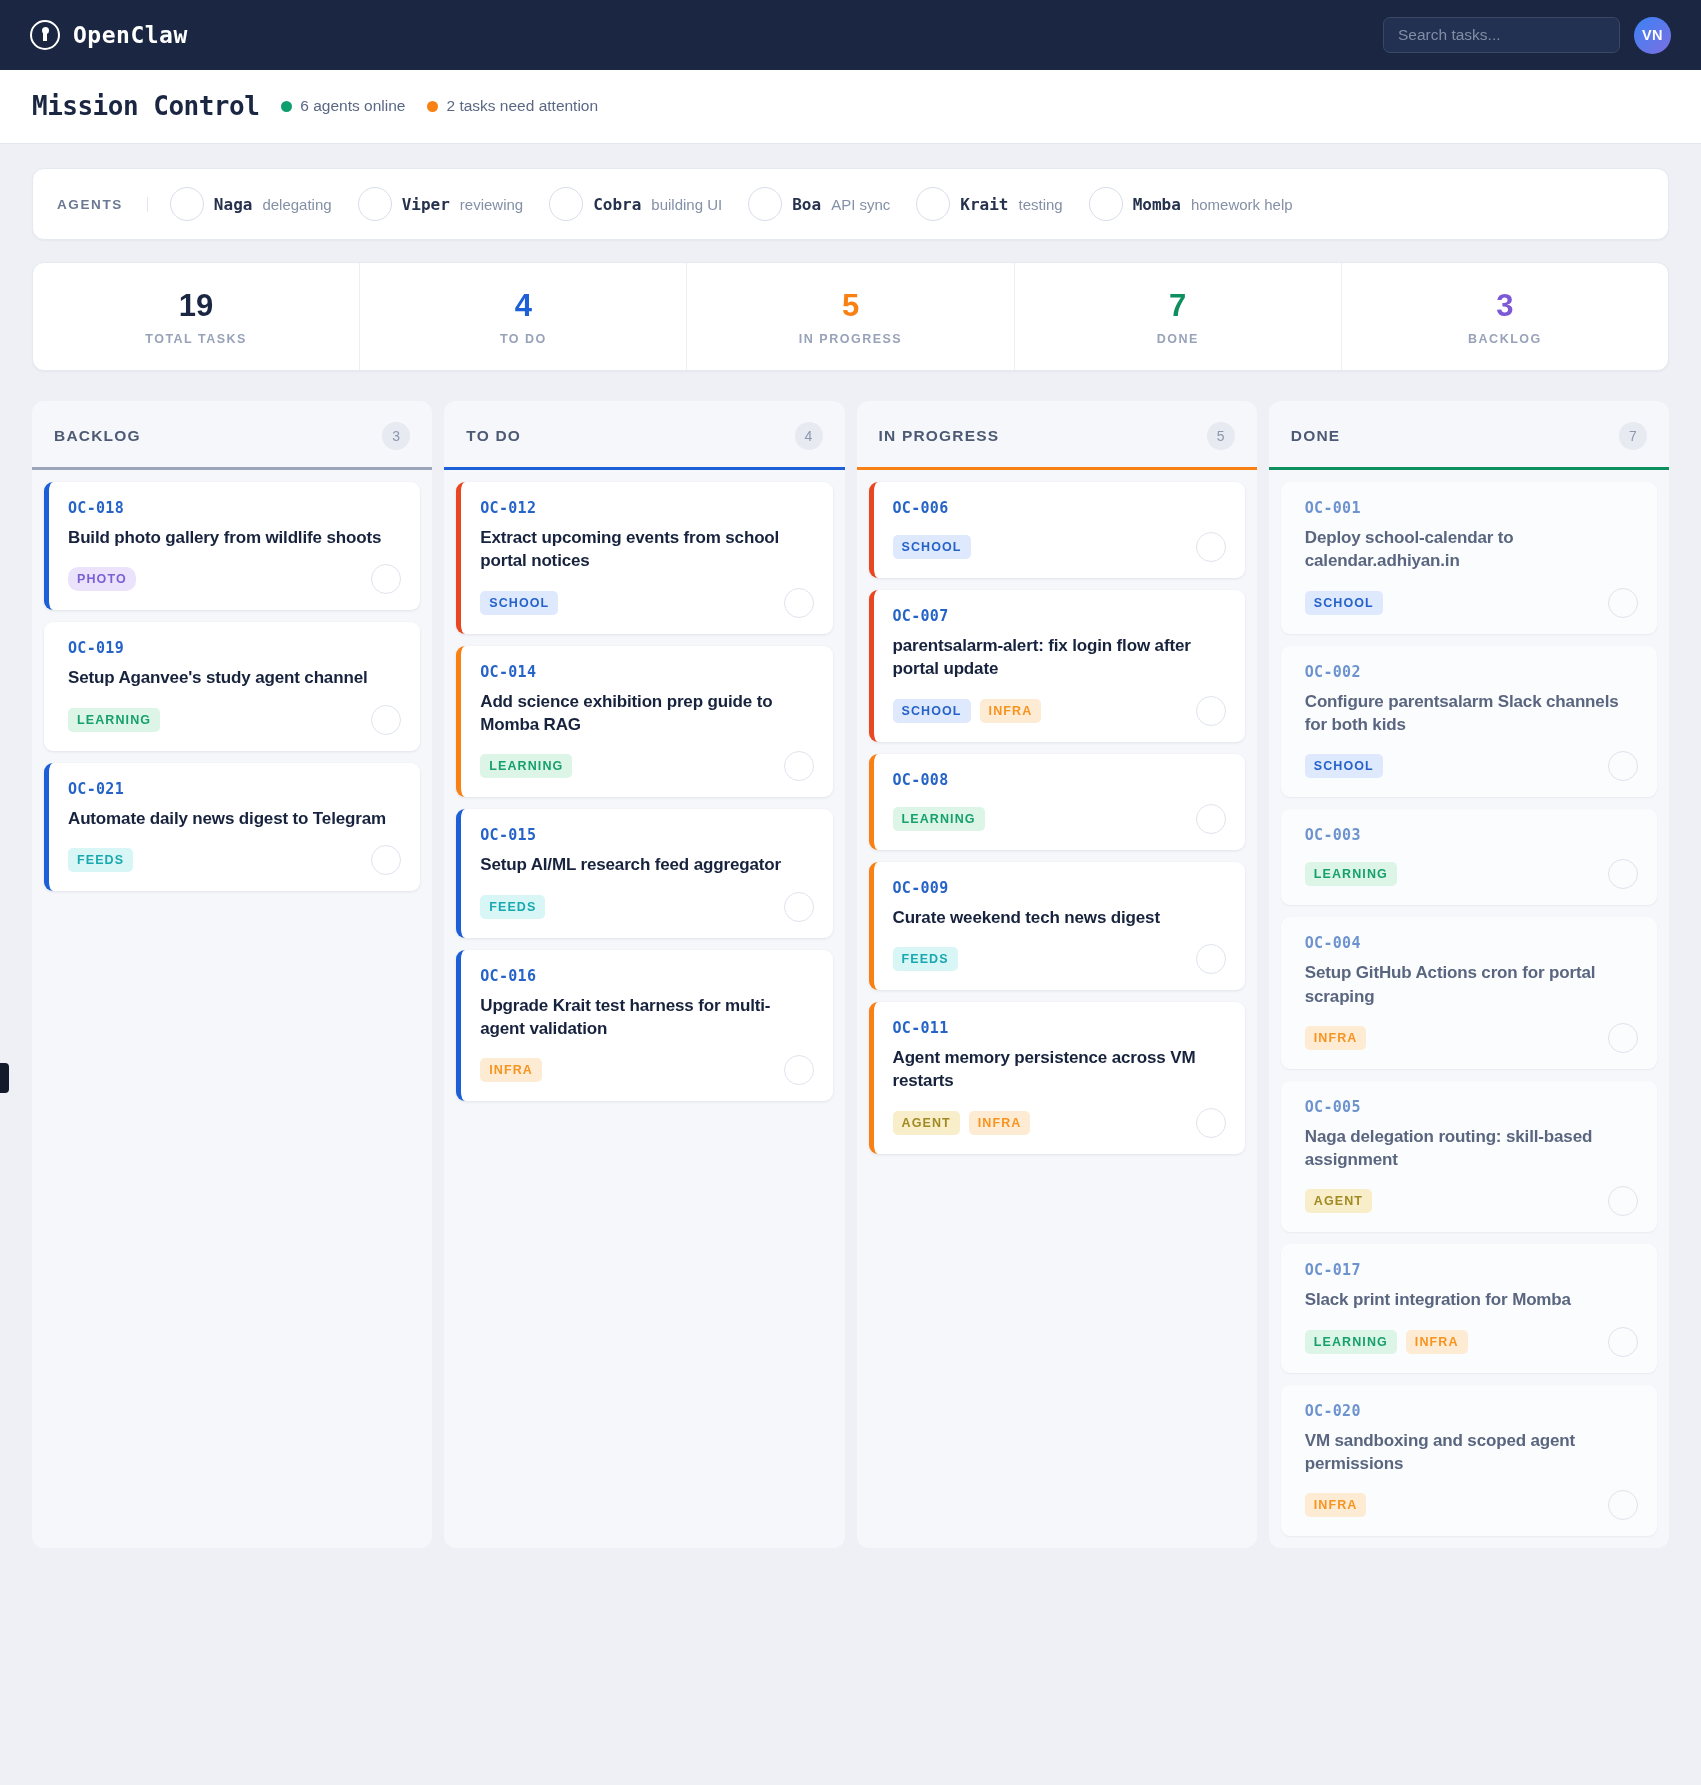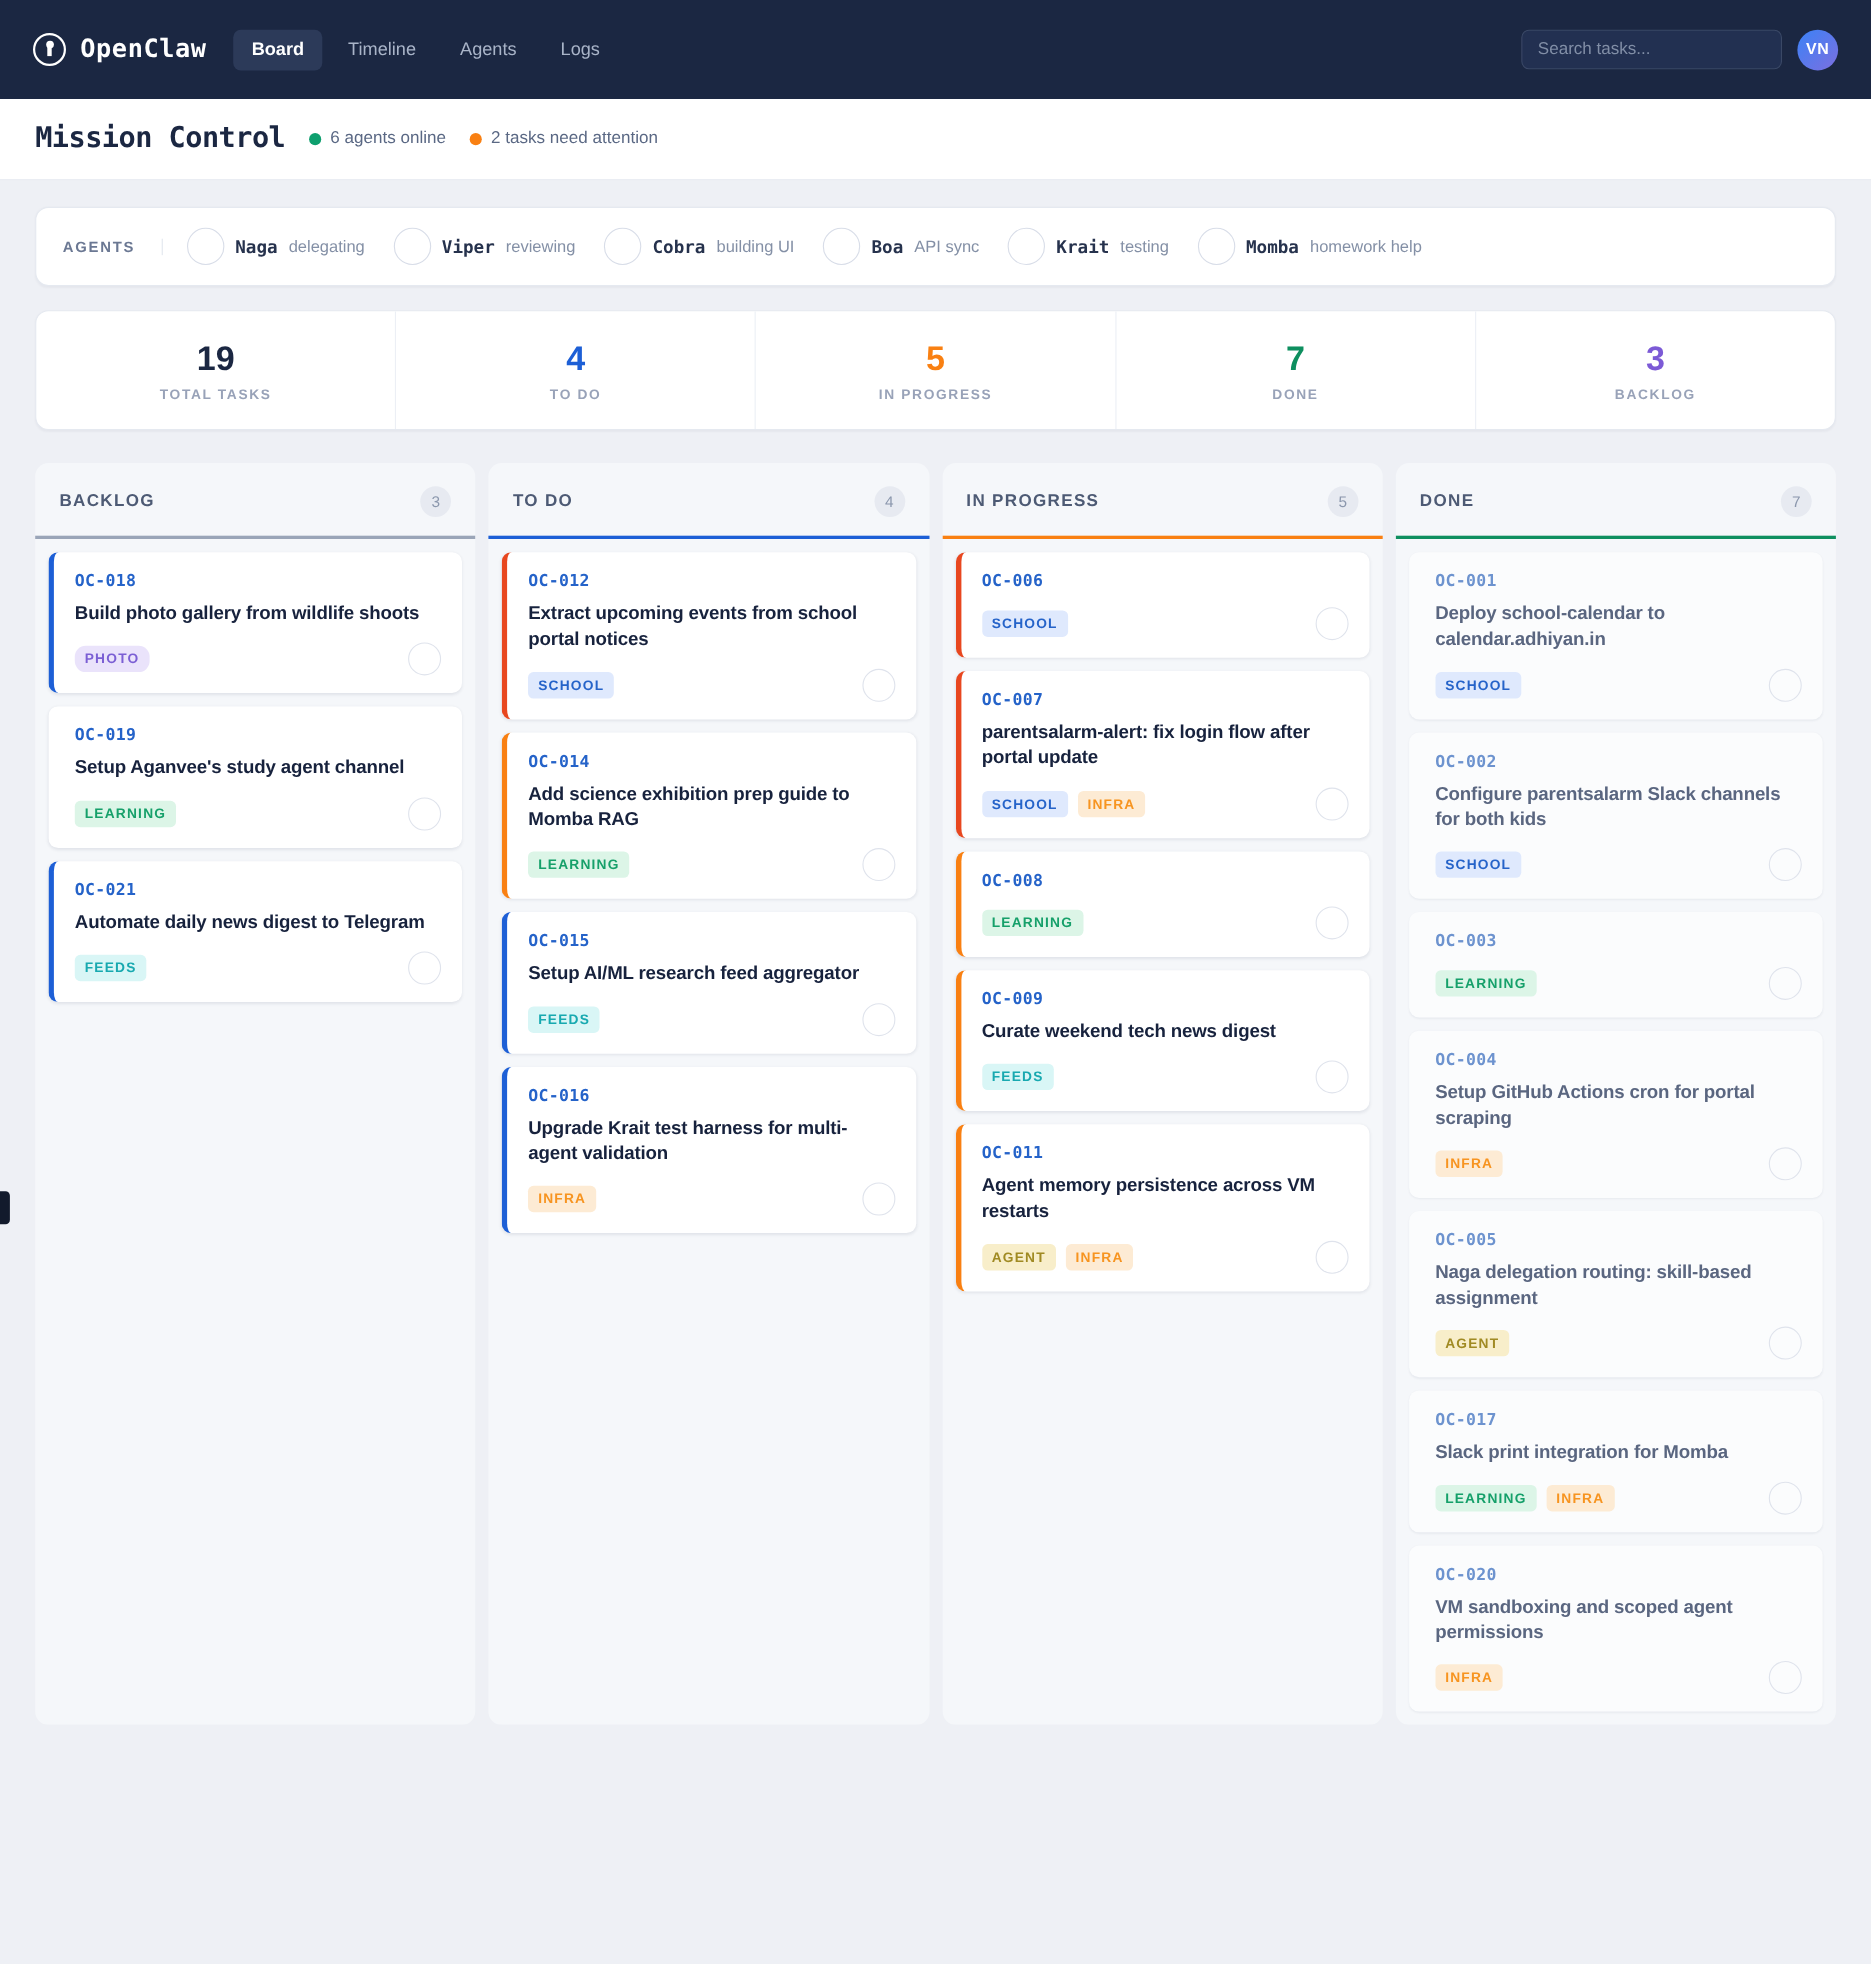--- a/index.html
+++ b/index.html
@@ -5,21 +5,21 @@
   * { box-sizing: border-box; margin: 0; padding: 0; }
   html, body { width: 1701px; }
   body {
     background: #eef0f5;
     font-family: "Liberation Sans", sans-serif;
     -webkit-font-smoothing: antialiased;
   }
 
   
   .topnav {
-    height: 90px;
+    height: 70px;
     background: #1b2742;
     display: flex;
     align-items: center;
     padding: 0 30px;
     position: relative;
   }
   .brand { display: flex; align-items: center; gap: 13px; margin-right: 24px; }
   .brand-logo {
     width: 30px; height: 30px; border-radius: 50%;
     border: 2.4px solid #ffffff;
@@ -203,26 +203,20 @@
 </head>
 <body>
 
 <div class="topnav">
   <div class="brand">
     <div class="brand-logo">
       <span class="kp"></span>
         <span class="ks"></span>
     </div>
     <div class="brand-name">OpenClaw</div>
-  </div>
-  <div class="navtabs">
-    <div class="navtab active">Board</div>
-    <div class="navtab">Timeline</div>
-    <div class="navtab">Agents</div>
-    <div class="navtab">Logs</div>
   </div>
   <div class="nav-right">
     <input class="searchbox" type="text" placeholder="Search tasks..." style="">
     <div class="avatar-initials">VN</div>
   </div>
 </div>
 
 <div class="titlebar">
   <div class="page-title">Mission Control</div>
   <div class="status-chip">

